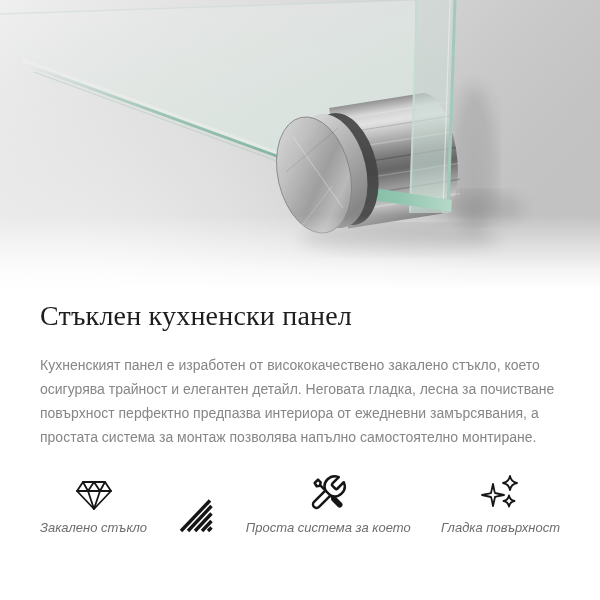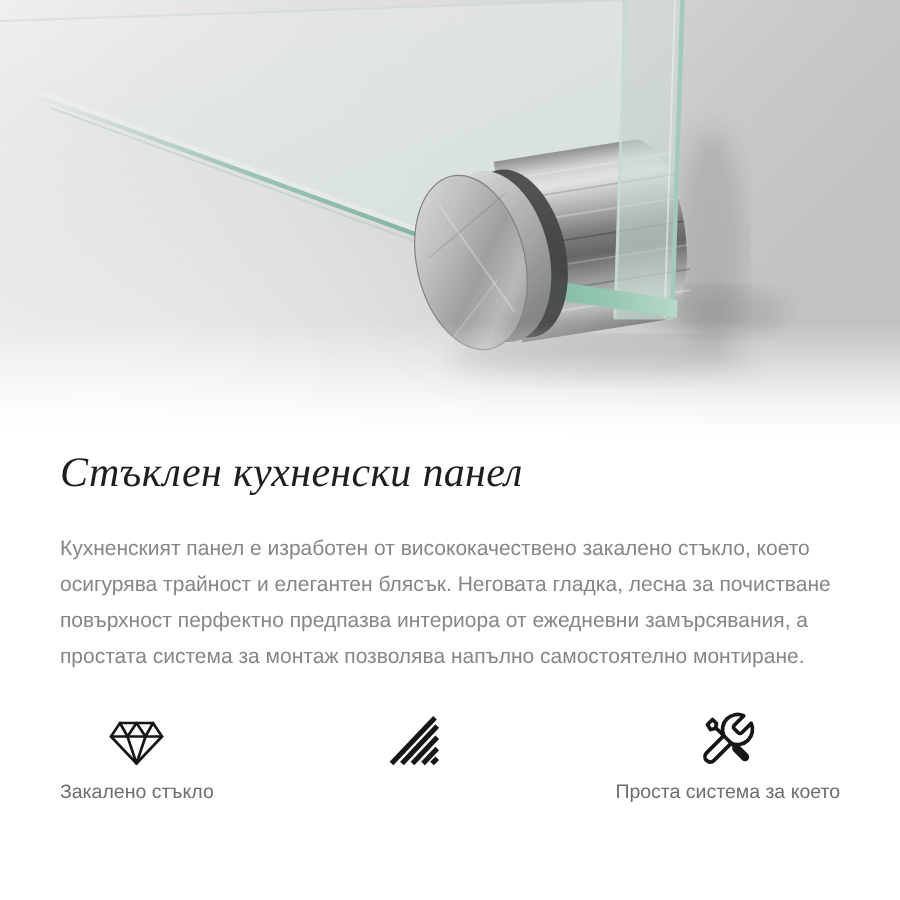--- a/index.html
+++ b/index.html
@@ -2,23 +2,23 @@
 <html><head>
 <meta charset="utf-8">
 <style>
   html,body{margin:0;padding:0;background:#fff;}
   .page{position:relative;width:600px;height:600px;background:#ffffff;overflow:hidden;
         font-family:"Liberation Sans",sans-serif;}
   .hero{position:relative;width:600px;height:290px;}
   .hero svg{display:block;}
   .content{padding:0 40px;}
   .heading{margin-top:8px;font-family:"Liberation Serif",serif;font-weight:400;
-           font-size:28px;line-height:36px;color:#1e1e1e;letter-spacing:.2px;font-style:italic;}
+           font-size:28px;line-height:36px;color:#1e1e1e;letter-spacing:.2px;}
   .desc{margin-top:7px;font-size:14px;line-height:24px;color:#868686;}
-  .features{display:flex;justify-content:space-between;align-items:flex-start;margin-top:18px;}
+  .features{display:flex;justify-content:space-between;align-items:flex-end;margin-top:18px;font-style:italic;}
   .feature{display:flex;flex-direction:column;align-items:center;}
   .feature .icon-wrap{height:46px;display:flex;align-items:flex-end;justify-content:center;}
   .feature .label{margin-top:7px;font-size:13px;color:#6d6d6d;white-space:nowrap;}
   .ic{stroke:#161616;fill:none;}
 </style>
 </head>
 <body>
 
 <div class="page">
 
@@ -141,21 +141,21 @@
       <rect width="600" height="290" filter="url(#grainF)" opacity="0.06"></rect>
       <rect y="215" width="600" height="75" fill="url(#fadeG)"></rect>
     </svg>
   </div>
 
   <div class="content">
     <h1 class="heading">
       <div>Стъклен кухненски панел</div>
     </h1>
 
-    <p class="desc">Кухненският панел е изработен от висококачествено закалено стъкло, което осигурява трайност и елегантен блясък. Неговата гладка, лесна за почистване повърхност перфектно предпазва интериора от ежедневни замърсявания, а простата система за монтаж позволява напълно самостоятелно монтиране.</p>
+    <p class="desc">Кухненският панел е изработен от висококачествено закалено стъкло, което осигурява трайност и елегантен детайл. Неговата гладка, лесна за почистване повърхност перфектно предпазва интериора от ежедневни замърсявания, а простата система за монтаж позволява напълно самостоятелно монтиране.</p>
 
     <div class="features">
 
       <div class="feature">
         <span class="icon-wrap">
           <svg width="40" height="36" viewBox="0 0 40 36" class="ic" stroke-width="1.8" stroke-linejoin="round" stroke-linecap="round">
             <path d="M9 5 H31 L37 14 L20 32 L3 14 Z"></path>
             <path d="M3 14 H37"></path>
             <path d="M9 5 L14 14 L20 5 L26 14 L31 5"></path>
             <path d="M14 14 L20 32 L26 14"></path>
@@ -181,16 +181,26 @@
           <svg width="40" height="40" viewBox="0 0 24 24" class="ic" stroke-width="1.5" stroke-linecap="round" stroke-linejoin="round">
             <path d="M14.7 6.3a1 1 0 0 0 0 1.4l1.6 1.6a1 1 0 0 0 1.4 0l3.77-3.77a6 6 0 0 1-7.94 7.94l-6.91 6.91a2.12 2.12 0 0 1-3-3l6.91-6.91a6 6 0 0 1 7.94-7.94l-3.76 3.76z"></path>
             <path d="M4 6 L6 4 L7.6 5.6 L7.2 7.6 L5.2 8 Z"></path>
             <path d="M7.4 7.4 L14.6 14.6"></path>
             <path d="M15.6 15.6 L19 19" stroke-width="3.4"></path>
           </svg>
         </span>
         <span class="label">Проста система за което</span>
       </div>
 
+      <div class="feature">
+        <span class="icon-wrap">
+          <svg width="40" height="40" viewBox="0 0 40 40" class="ic" stroke-width="1.8" stroke-linejoin="round">
+            <path d="M12 11 Q13.8 20.2 14 20 L23 22 Q13.8 23.8 14 24 L12 33 Q10.2 23.8 10 24 L1 22 Q10.2 20.2 10 20 Z" transform="translate(0 0)"></path>
+            <path d="M29,3 Q30.1,8.9 36,10 Q30.1,11.1 29,17 Q27.9,11.1 22,10 Q27.9,8.9 29,3 Z"></path>
+            <path d="M28,22.5 Q28.9,27.1 33.5,28 Q28.9,28.9 28,33.5 Q27.1,28.9 22.5,28 Q27.1,27.1 28,22.5 Z"></path>
+          </svg>
+        </span>
+        <span class="label">Гладка повърхност</span>
+      </div>
 
     </div>
   </div>
 </div>
 
 </body></html>

